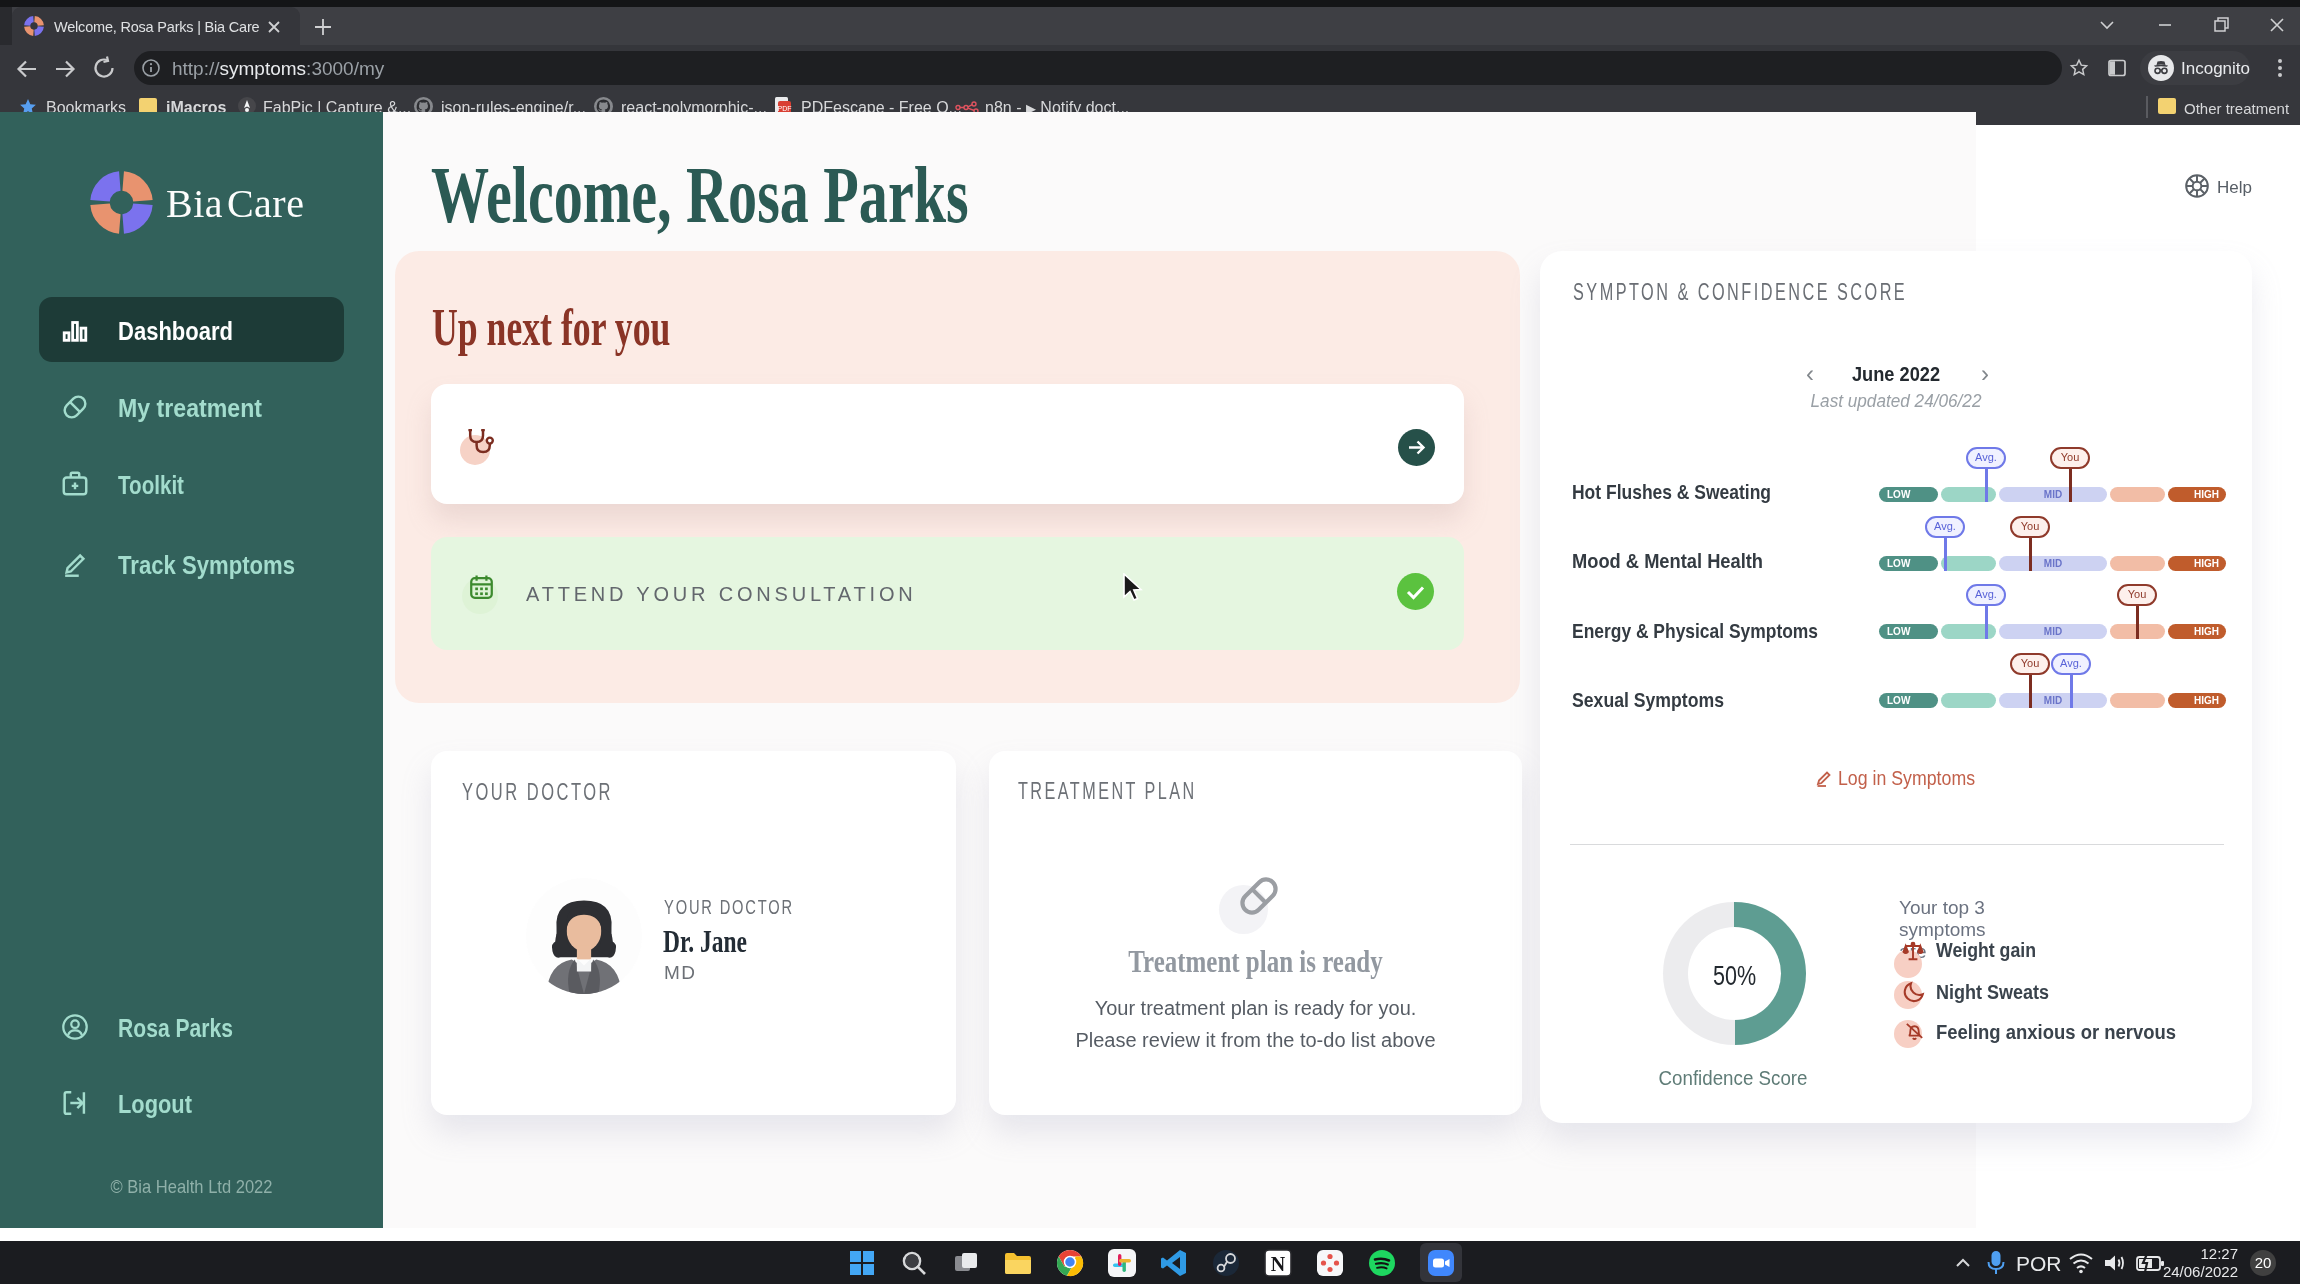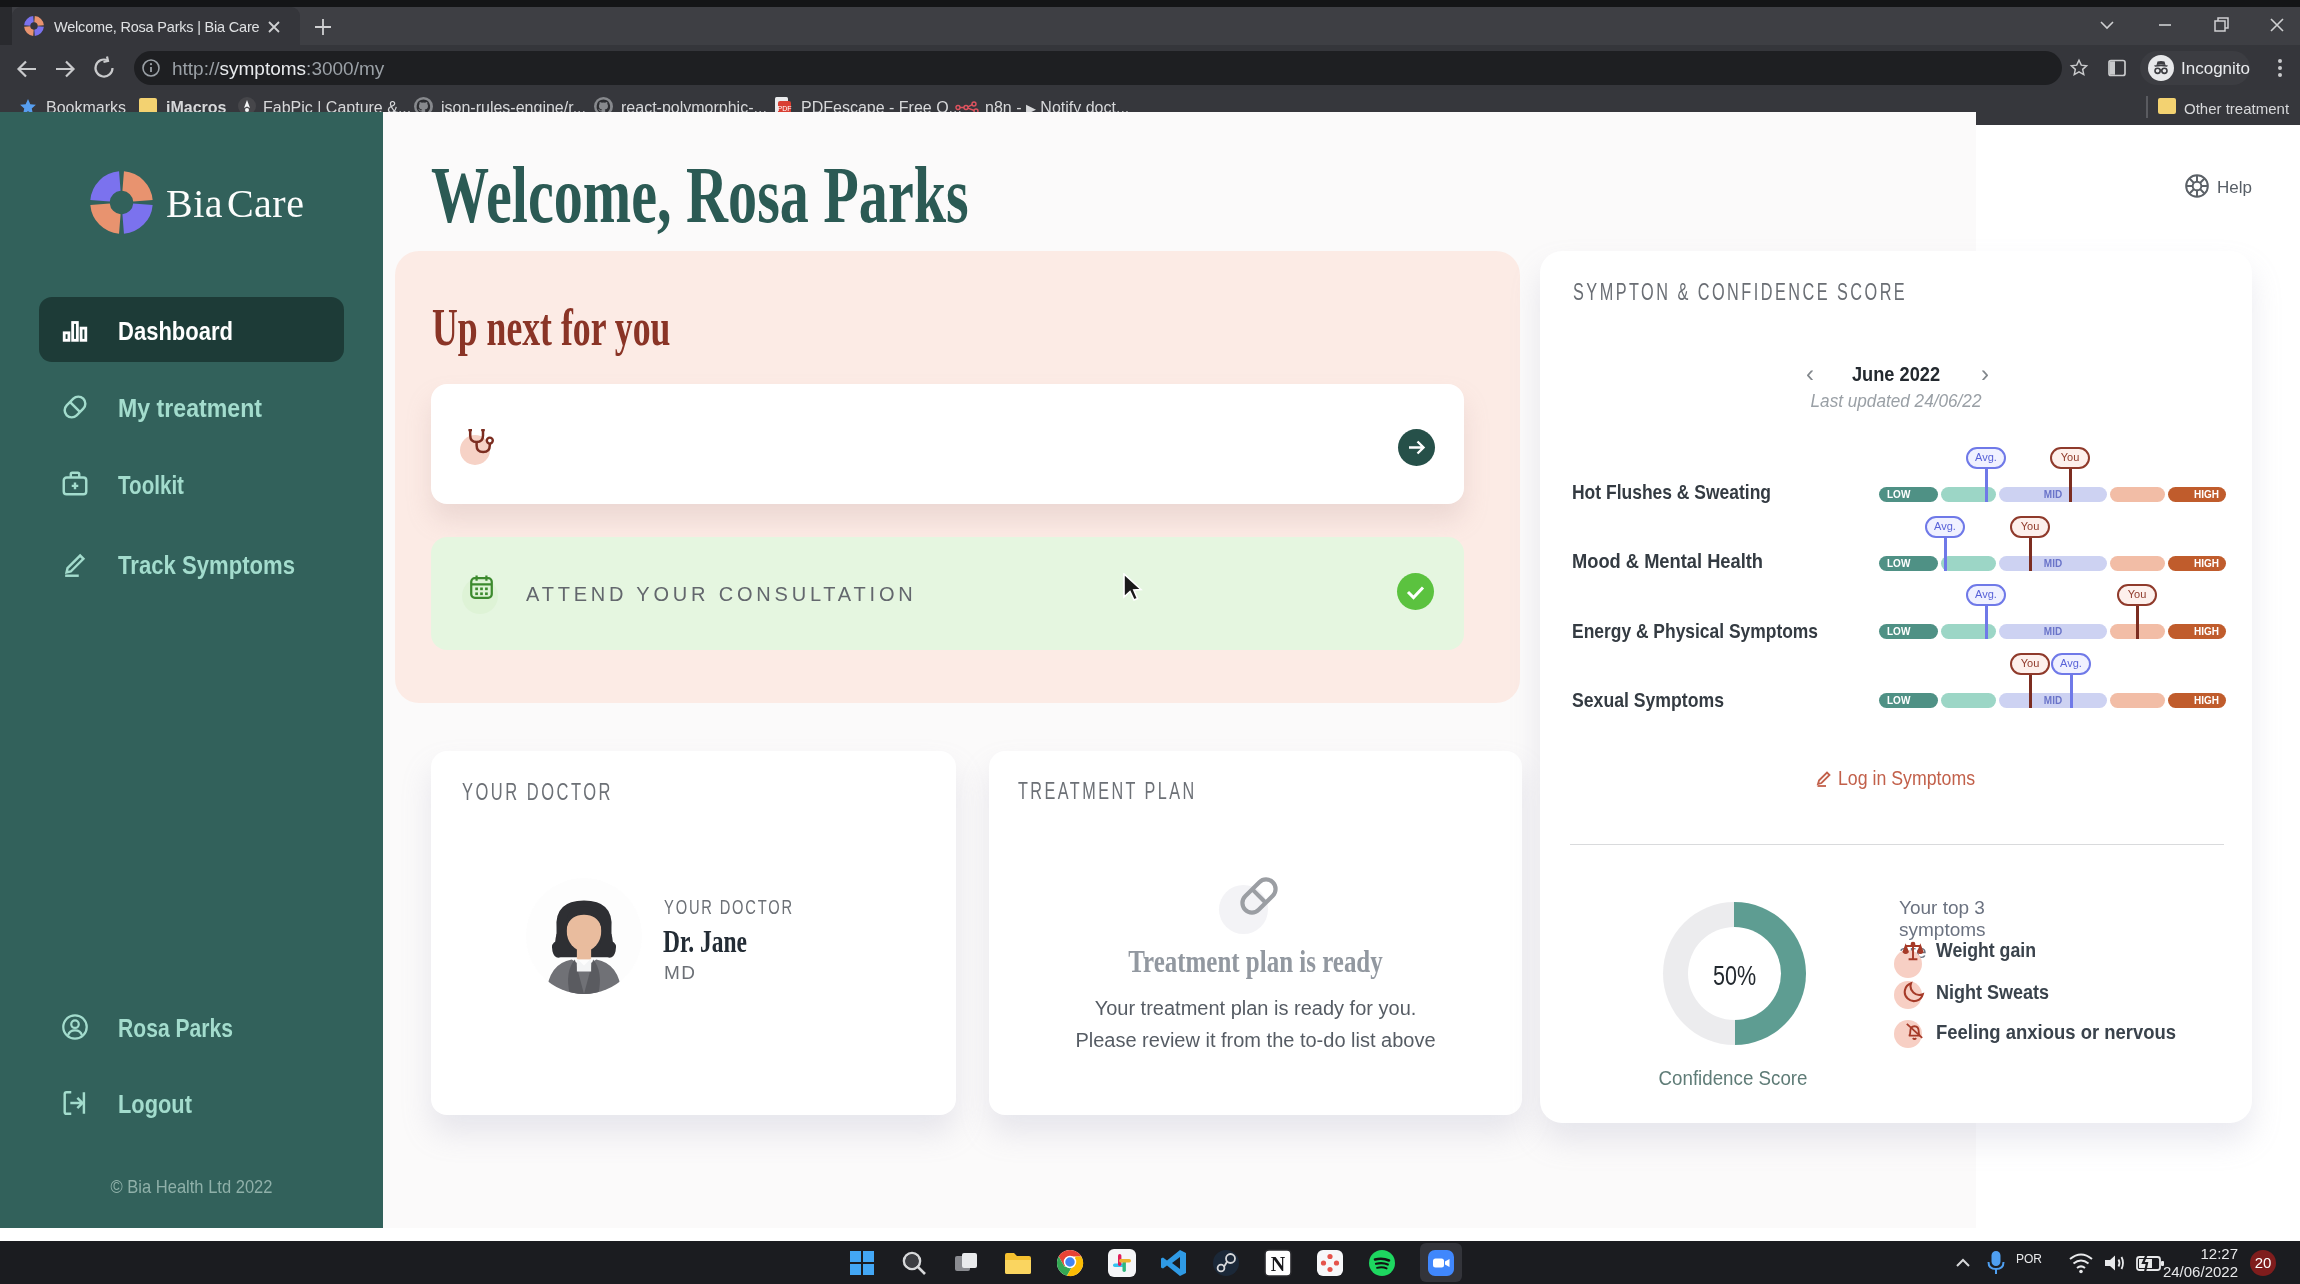--- a/index.html
+++ b/index.html
@@ -556,21 +556,21 @@
   </div>
   <div class="abs" style="left:1984px;top:9px;width:24px;height:26px;">
     <svg width="24" height="26" viewBox="0 0 24 26">
         <g fill="none" stroke="#4f9ff0" stroke-width="2">
           <rect x="8.5" y="2" width="7" height="13" rx="3.5" fill="#4f9ff0"></rect>
           <path d="M4.5 12 Q4.5 19 12 19 Q19.5 19 19.5 12"></path>
           <path d="M12 19 L12 24"></path>
         </g>
       </svg>
   </div>
-  <div class="abs" style="left:2016px;top:11px;font-size:12px;color:#e8e9eb;">POR</div>
+  <div class="abs" style="left:2016px;top:11px;font-size:21px;color:#e8e9eb;">POR</div>
   <div class="abs" style="left:2068px;top:10px;width:26px;height:24px;">
     <svg width="26" height="24" viewBox="0 0 26 24">
         <g fill="none" stroke="#e8e9eb" stroke-width="2">
           <path d="M2 8 Q13 -1 24 8"></path>
           <path d="M5.5 12.5 Q13 6.5 20.5 12.5"></path>
           <path d="M9 17 Q13 13.8 17 17"></path>
         </g>
         <circle cx="13" cy="20.5" r="1.8" fill="#e8e9eb"></circle>
       </svg>
   </div>
@@ -585,14 +585,14 @@
   </div>
   <div class="abs" style="left:2135px;top:11px;width:30px;height:22px;">
     <svg width="30" height="22" viewBox="0 0 30 22">
         <rect x="2" y="5" width="23" height="13" rx="2.5" fill="none" stroke="#e8e9eb" stroke-width="1.8"></rect>
         <rect x="26" y="9" width="3" height="5" rx="1" fill="#e8e9eb"></rect>
         <rect x="4" y="7" width="13" height="9" fill="#e8e9eb"></rect>
         <path d="M12 2 L8 11 L12 11 L10 20" stroke="#1b1c20" stroke-width="2.2" fill="none"></path>
       </svg>
   </div>
   <div class="abs" style="left:2150px;top:4px;width:88px;text-align:right;font-size:15px;color:#e8e9eb;line-height:18px;">12:27<br>24/06/2022</div>
-  <div class="abs" style="left:2250px;top:9px;width:26px;height:26px;border-radius:13px;background:#7f1d1d;color:#fff;font-size:15px;text-align:center;line-height:26px;">20</div>
+  <div class="abs" style="left:2250px;top:9px;width:26px;height:26px;border-radius:13px;background:#404040;color:#fff;font-size:15px;text-align:center;line-height:26px;">20</div>
 </div>
 
 </body></html>

